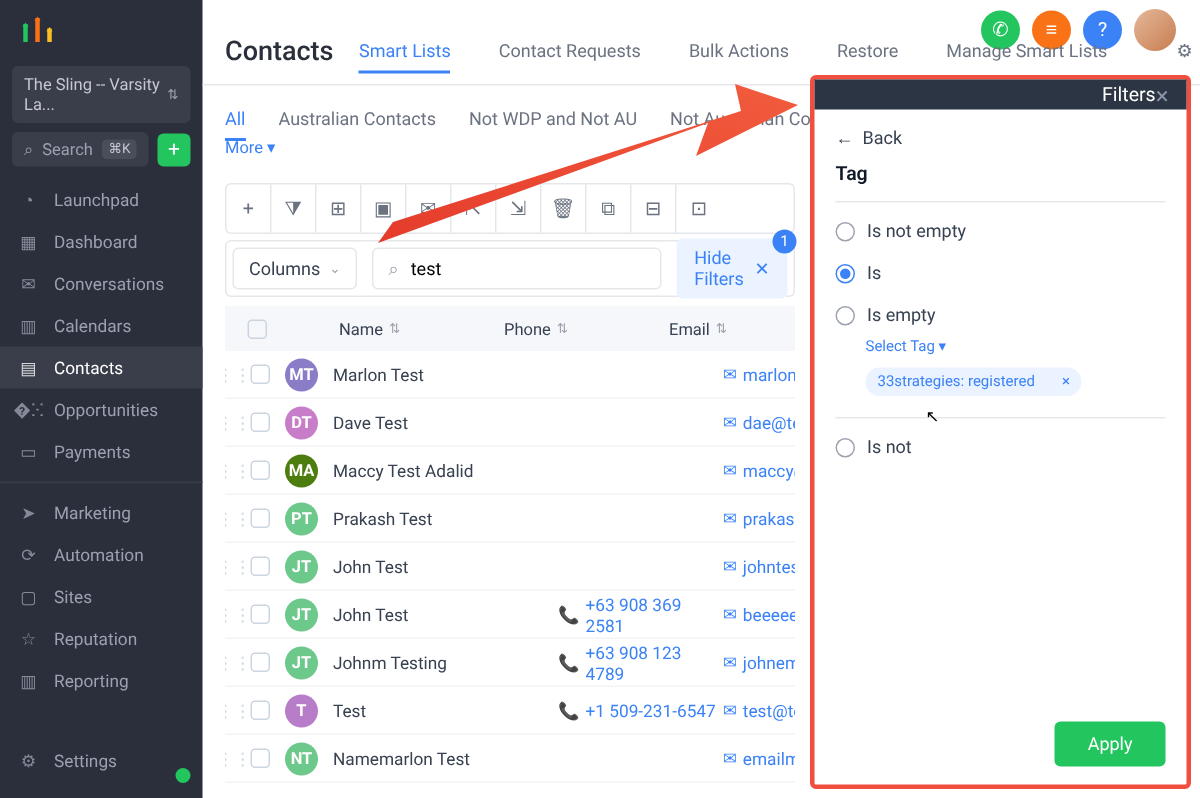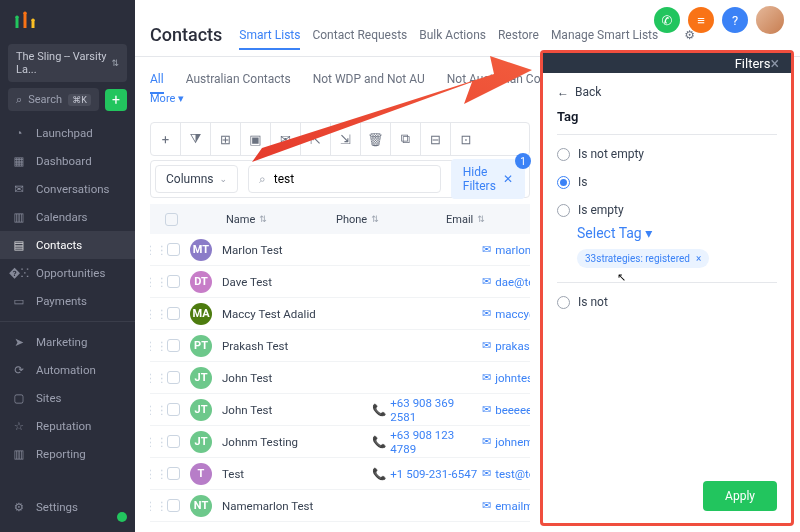--- a/index.html
+++ b/index.html
@@ -20,21 +20,21 @@
 .settings{position:absolute;bottom:10px;left:0;width:135px;display:flex;align-items:center;gap:10px;padding:8px 12px;font-size:11.5px;cursor:pointer}
 .green-dot{position:absolute;bottom:10px;right:8px;width:10px;height:10px;background:#22c55e;border-radius:50%}
 
 .topbar{position:absolute;left:135px;top:0;right:0;height:40px;display:flex;align-items:center;justify-content:flex-end;padding-right:16px;gap:8px}
 .tbtn{width:26px;height:26px;border-radius:50%;display:flex;align-items:center;justify-content:center;color:#fff;font-size:13px;cursor:pointer}
 .tbtn.green{background:#22c55e}.tbtn.orange{background:#f97316}.tbtn.blue{background:#3b82f6}
 .avatar-img{width:28px;height:28px;border-radius:50%;background:linear-gradient(135deg,#e5b89a,#c77d50);cursor:pointer}
 
 .page-header{position:absolute;left:150px;top:24px}
 .page-header h1{font-size:18px;font-weight:500;color:#2b2e3b;display:inline-block;margin-right:14px}
-.subtabs{display:inline-flex;gap:12px;font-size:12px;color:#6b7280;vertical-align:2px}
+.subtabs{display:inline-flex;gap:32px;font-size:12px;color:#6b7280;vertical-align:2px}
 .subtabs .active{color:#3b82f6;border-bottom:2px solid #3b82f6;padding-bottom:6px}
 .subtabs span{cursor:pointer}
 .gear-sub{margin-left:14px;color:#6b7280;cursor:pointer}
 .hr{position:absolute;left:135px;right:0;top:56px;height:1px;background:#e5e7eb}
 
 .filter-tabs{position:absolute;left:150px;top:72px;display:flex;gap:22px;font-size:12px;color:#6b7280}
 .filter-tabs span{cursor:pointer}
 .filter-tabs .active{color:#3b82f6;border-bottom:2px solid #3b82f6;padding-bottom:6px}
 .more-link{position:absolute;left:150px;top:92px;color:#3b82f6;font-size:11px;cursor:pointer}
 
@@ -72,22 +72,22 @@
 .panel-hd{background:#2b3544;color:#fff;height:20px;display:flex;align-items:center;justify-content:flex-end;padding:0 12px;font-size:13px}
 .panel-hd .x{color:#8b95a7;cursor:pointer;font-size:16px}
 .panel-body{padding:12px 14px;flex:1;overflow:auto}
 .back-link{font-size:12px;color:#374151;cursor:pointer;display:flex;align-items:center;gap:6px;margin-bottom:10px}
 .panel-body h3{font-size:13px;font-weight:600;color:#111827;margin-bottom:10px}
 .panel-sep{height:1px;background:#e5e7eb;margin-bottom:12px}
 .radio-opt{display:flex;align-items:flex-end;gap:8px;font-size:12px;color:#374151;margin-bottom:14px;cursor:pointer}
 .radio{width:13px;height:13px;border:1.5px solid #9ca3af;border-radius:50%;position:relative}
 .radio.sel{border-color:#3b82f6}
 .radio.sel::after{content:"";position:absolute;inset:2px;background:#3b82f6;border-radius:50%}
-.select-tag{color:#3b82f6;font-size:14px;margin-left:20px;margin-top:-6px;margin-bottom:8px;cursor:pointer}
-.tag-chip{display:inline-flex;align-items:center;gap:6px;background:#eaf3ff;color:#3b82f6;font-size:10px;padding:4px 8px;border-radius:10px;margin-left:20px;margin-bottom:14px}
+.select-tag{color:#3b82f6;font-size:10px;margin-left:20px;margin-top:-6px;margin-bottom:8px;cursor:pointer}
+.tag-chip{display:inline-flex;align-items:center;gap:18px;background:#eaf3ff;color:#3b82f6;font-size:10px;padding:4px 8px;border-radius:10px;margin-left:20px;margin-bottom:14px}
 .tag-chip .tx{cursor:pointer}
 .cursor-ptr{position:absolute;left:74px;top:218px;font-size:11px;color:#000;pointer-events:none}
 .apply-btn{position:absolute;right:14px;bottom:12px;background:#22c55e;color:#fff;border:none;border-radius:4px;padding:8px 22px;font-size:12px;cursor:pointer}
 
 .chev{font-size:9px;color:#9ca3af}
 </style>
 </head>
 <body>
 
 <div class="sidebar">

